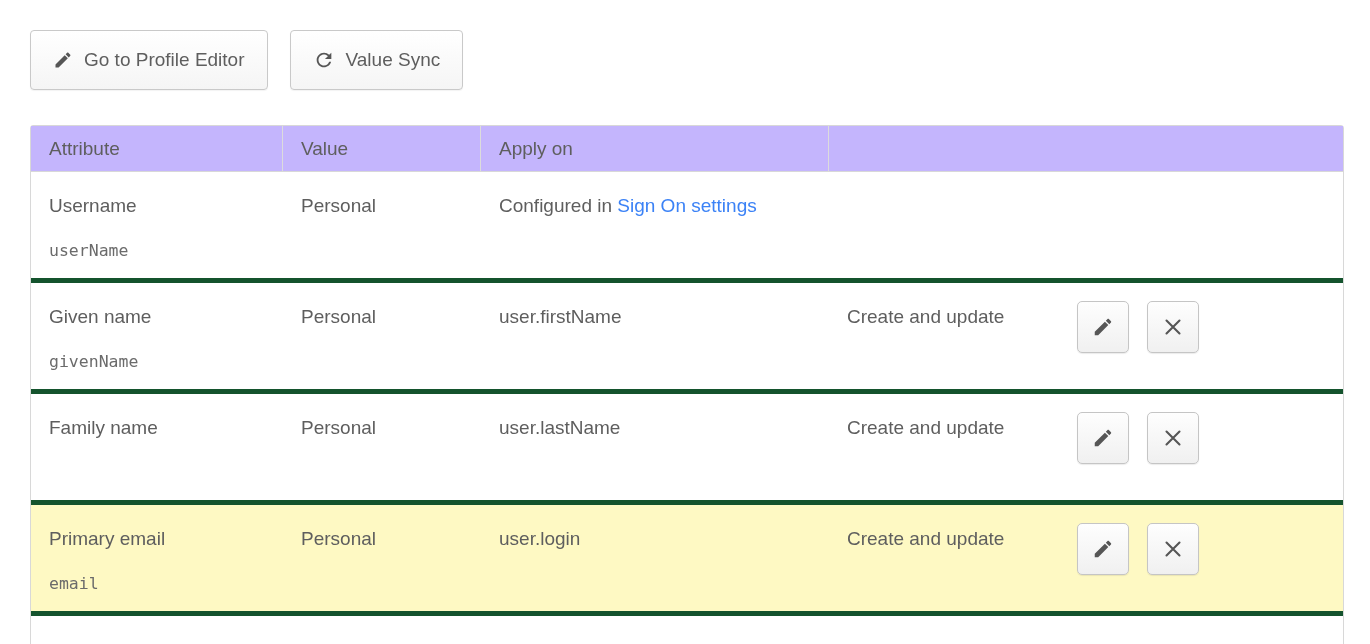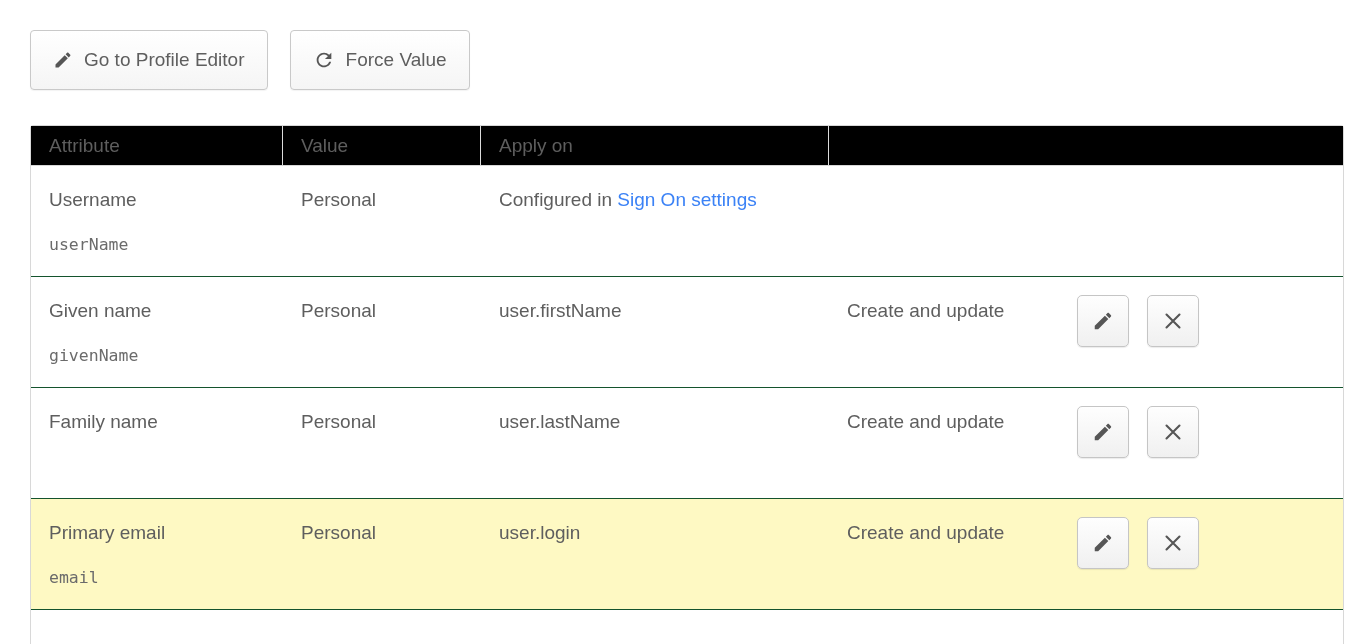--- a/index.html
+++ b/index.html
@@ -30,37 +30,37 @@
   .attr-table {
     width: 1314px;
     border: 1px solid #d8d8d8;
     border-radius: 3px;
     background: #ffffff;
     min-height: 562px;
   }
   .thead {
     display: grid;
     grid-template-columns: 252px 198px 348px 202px 1fr;
-    height: 40px;
-    background: #000000;
+    height: 46px;
+    background: #c4b5fd;
     border-bottom: 1px solid #d8d8d8;
   }
   .th {
     display: flex; align-items: center;
     padding-left: 18px;
     font-size: 19px; color: #5e5e5e;
     border-right: 1px solid #dcdcdc;
   }
   .th:last-child { border-right: none; }
 
   .trow {
     display: grid;
     grid-template-columns: 252px 198px 348px 202px 1fr;
     min-height: 111px;
-    border-bottom: 1px solid #14532d;
+    border-bottom: 5px solid #14532d;
     background: #ffffff;
   }
   .trow.highlighted { background: #fef9c3; }
   .td { padding: 23px 14px 18px 18px; font-size: 19px; color: #5e5e5e; }
   .attr-label { display: block; }
   .attr-name {
     display: block; margin-top: 24px;
     font-family: "DejaVu Sans Mono", monospace;
     font-size: 16.5px; color: #6b6b6b;
   }
@@ -90,21 +90,21 @@
       </span>
       <span>Go to Profile Editor</span>
     </button>
 
     <button class="btn">
       <span style="display:inline-flex;">
         <svg width="22" height="22" viewBox="0 0 24 24" fill="#565656">
           <path d="M17.65 6.35A7.95 7.95 0 0 0 12 4c-4.42 0-7.99 3.58-8 8s3.57 8 8 8c3.73 0 6.84-2.55 7.73-6h-2.08a5.99 5.99 0 0 1-5.65 4c-3.31 0-6-2.69-6-6s2.69-6 6-6c1.66 0 3.14.69 4.22 1.78L13 11h7V4l-2.35 2.35z"></path>
         </svg>
       </span>
-      <span>Force Value</span>
+      <span>Value Sync</span>
     </button>
   </div>
 
   <div class="attr-table">
     <div class="thead">
       <div class="th">Attribute</div>
       <div class="th">Value</div>
       <div class="th">Apply on</div>
       <div class="th"></div>
     </div>

